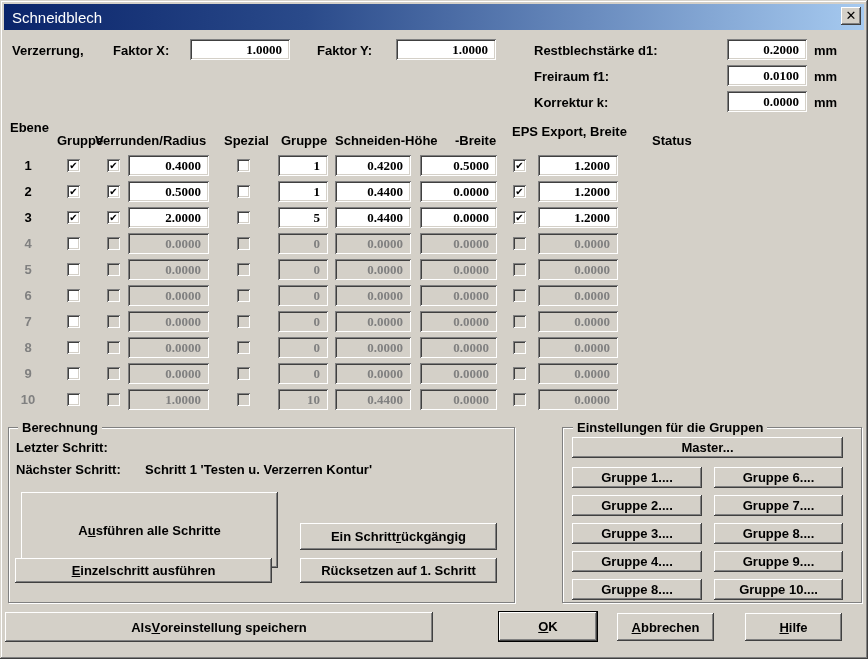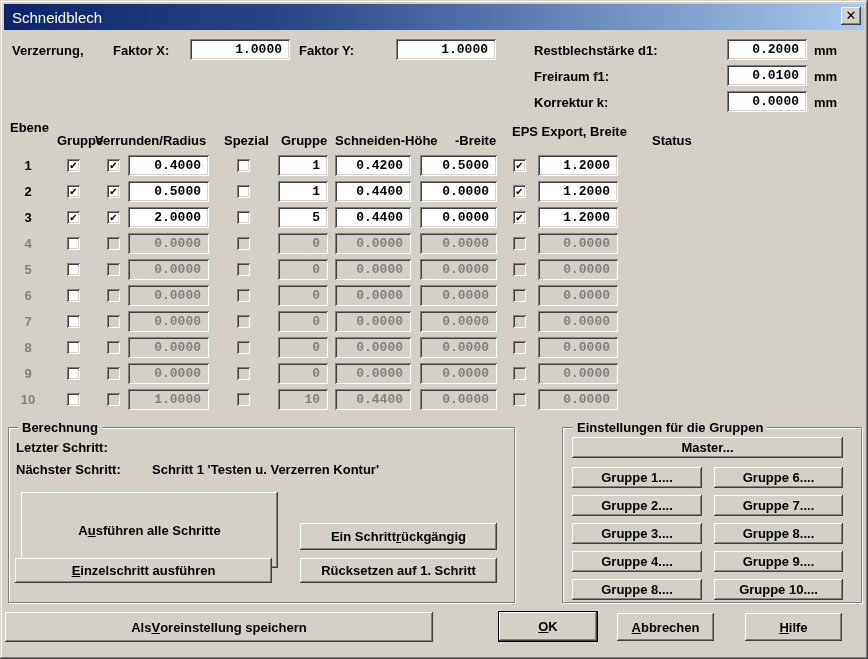--- a/index.html
+++ b/index.html
@@ -12,21 +12,21 @@
     background:linear-gradient(to right,#0a246a 0%,#2a4a8a 35%,#a6caf0 100%);
     display:flex; align-items:center; padding-left:8px; }
   .title { color:#ffffff; font-size:15px; font-weight:normal; }
   .close-btn { position:absolute; right:7px; top:7px; width:20px; height:18px;
     background:#d4d0c8; display:flex; align-items:center; justify-content:center;
     box-shadow: inset -1px -1px 0 #404040, inset 1px 1px 0 #ffffff,
                 inset -2px -2px 0 #808080, inset 2px 2px 0 #d4d0c8; cursor:pointer; }
   .close-glyph { font-family:"DejaVu Sans", sans-serif; font-size:13px; font-weight:bold; color:#000; line-height:14px; }
   .lbl { position:absolute; font-size:13px; font-weight:bold; color:#000; white-space:nowrap; line-height:15px; }
   .field { position:absolute; height:21px; border:0; background:#fff; color:#000;
-    font-family:Liberation Mono, monospace; font-size:13px; font-weight:bold;
+    font-family:Liberation Serif, serif; font-size:13px; font-weight:bold;
     text-align:right; padding:0 8px 0 2px;
     box-shadow: inset 1px 1px 0 #808080, inset -1px -1px 0 #ffffff,
                 inset 2px 2px 0 #404040, inset -2px -2px 0 #d4d0c8; }
   .field.dis { background:#d4d0c8; color:#808080; }
   .cb { position:absolute; top:4px; width:13px; height:13px; background:#fff;
     display:flex; align-items:center; justify-content:center; cursor:default;
     box-shadow: inset 1px 1px 0 #808080, inset -1px -1px 0 #ffffff,
                 inset 2px 2px 0 #404040, inset -2px -2px 0 #d4d0c8; }
   .cb.dis { background:#d4d0c8; }
   .check { font-family:"DejaVu Sans", sans-serif; font-size:10px; font-weight:bold; color:#000; line-height:13px; }
@@ -55,21 +55,21 @@
   <div class="titlebar">
     <span class="title">Schneidblech</span>
   </div>
   <div class="close-btn">
     <span class="close-glyph">✕</span>
   </div>
 
   <span class="lbl" style="left:12px;top:43px">Verzerrung,</span>
   <span class="lbl" style="left:113px;top:43px">Faktor X:</span>
   <input class="field" style="left: 190px; top: 39px; width: 100px;" readonly="" value="1.0000">
-  <span class="lbl" style="left:299px;top:43px">Faktor Y:</span>
+  <span class="lbl" style="left:317px;top:43px">Faktor Y:</span>
   <input class="field" style="left: 396px; top: 39px; width: 100px;" readonly="" value="1.0000">
 
   <span class="lbl" style="left:534px;top:43px">Restblechstärke d1:</span>
   <input class="field" style="left: 727px; top: 39px; width: 80px;" readonly="" value="0.2000">
   <span class="lbl" style="left:814px;top:43px">mm</span>
 
   <span class="lbl" style="left:534px;top:69px">Freiraum f1:</span>
   <input class="field" style="left: 727px; top: 65px; width: 80px;" readonly="" value="0.0100">
   <span class="lbl" style="left:814px;top:69px">mm</span>
 
@@ -236,21 +236,21 @@
         <input class="field dis" readonly="" value="0.0000" style="left: 538px; width: 80px; top: 0px;">
         <div class="statuscell"></div>
       </div>
     </div>
 
   <div class="groupbox" style="left:8px;top:427px;width:507px;height:176px"></div>
   <span class="lbl legend" style="left:18px;top:420px">Berechnung</span>
   <span class="lbl" style="left:16px;top:440px">Letzter Schritt:</span>
   <span class="lbl" style="left:152px;top:440px"></span>
   <span class="lbl" style="left:16px;top:462px">Nächster Schritt:</span>
-  <span class="lbl" style="left:152px;top:462px">Schritt 1 'Testen u. Verzerren Kontur'</span>
+  <span class="lbl" style="left:145px;top:462px">Schritt 1 'Testen u. Verzerren Kontur'</span>
   <div class="btn" style="left:21px;top:492px;width:257px;height:76px">A<u>u</u>sführen alle Schritte</div>
   <div class="btn" style="left:15px;top:558px;width:257px;height:25px"><u>E</u>inzelschritt ausführen</div>
   <div class="btn" style="left:300px;top:523px;width:197px;height:27px">Ein Schritt <u>r</u>ückgängig</div>
   <div class="btn" style="left:300px;top:558px;width:197px;height:25px">Rücksetzen auf 1. Schritt</div>
 
   <div class="groupbox" style="left:562px;top:427px;width:300px;height:176px"></div>
   <span class="lbl legend" style="left:573px;top:420px">Einstellungen für die Gruppen</span>
   <div class="btn" style="left:572px;top:437px;width:271px;height:21px">Master...</div>
   <div id="gruppen-buttons">
       <div class="btn" style="left: 572px; top: 467px; width: 130px; height: 21px;">Gruppe 1....</div>

